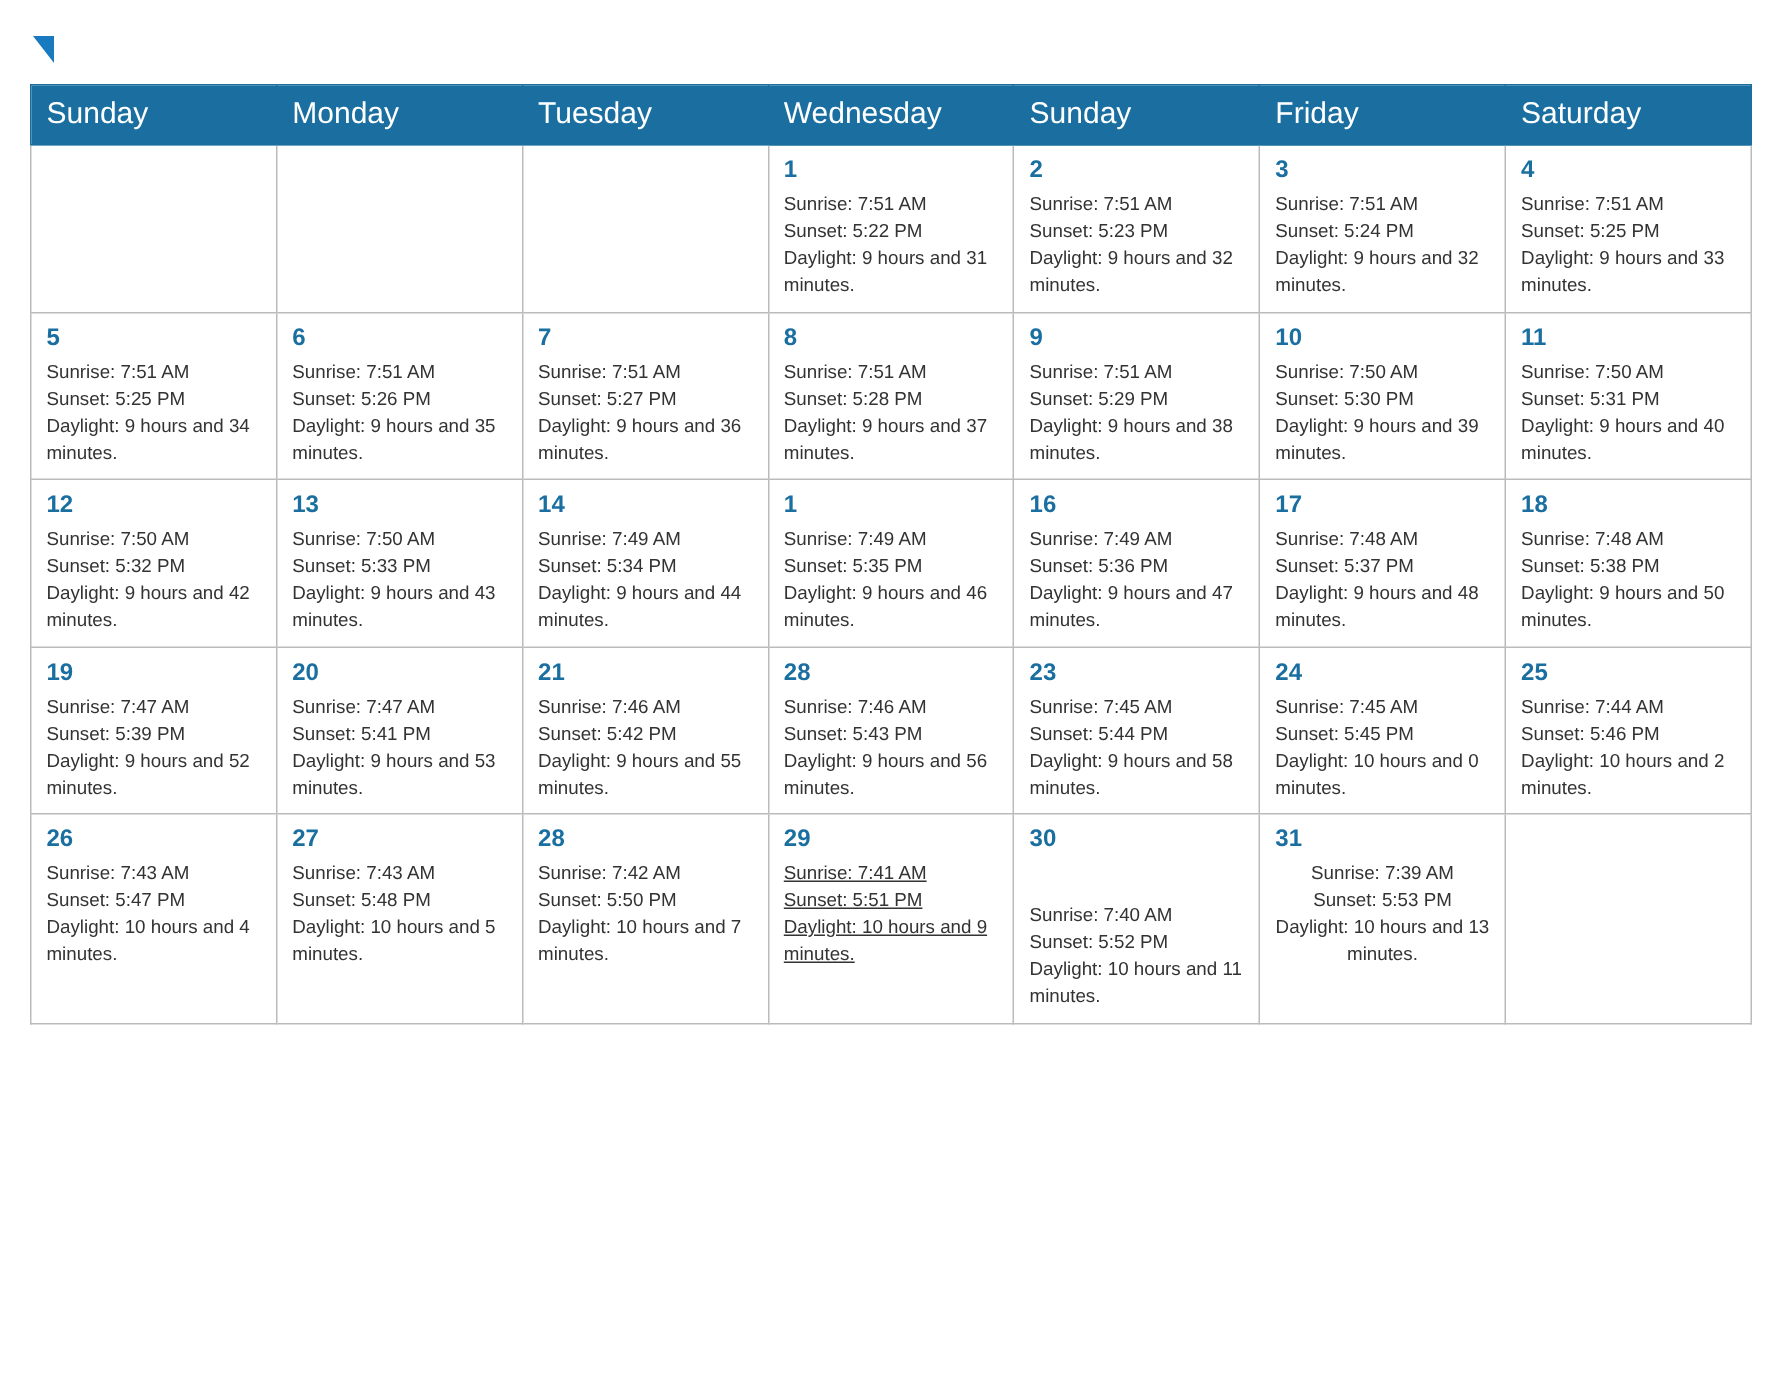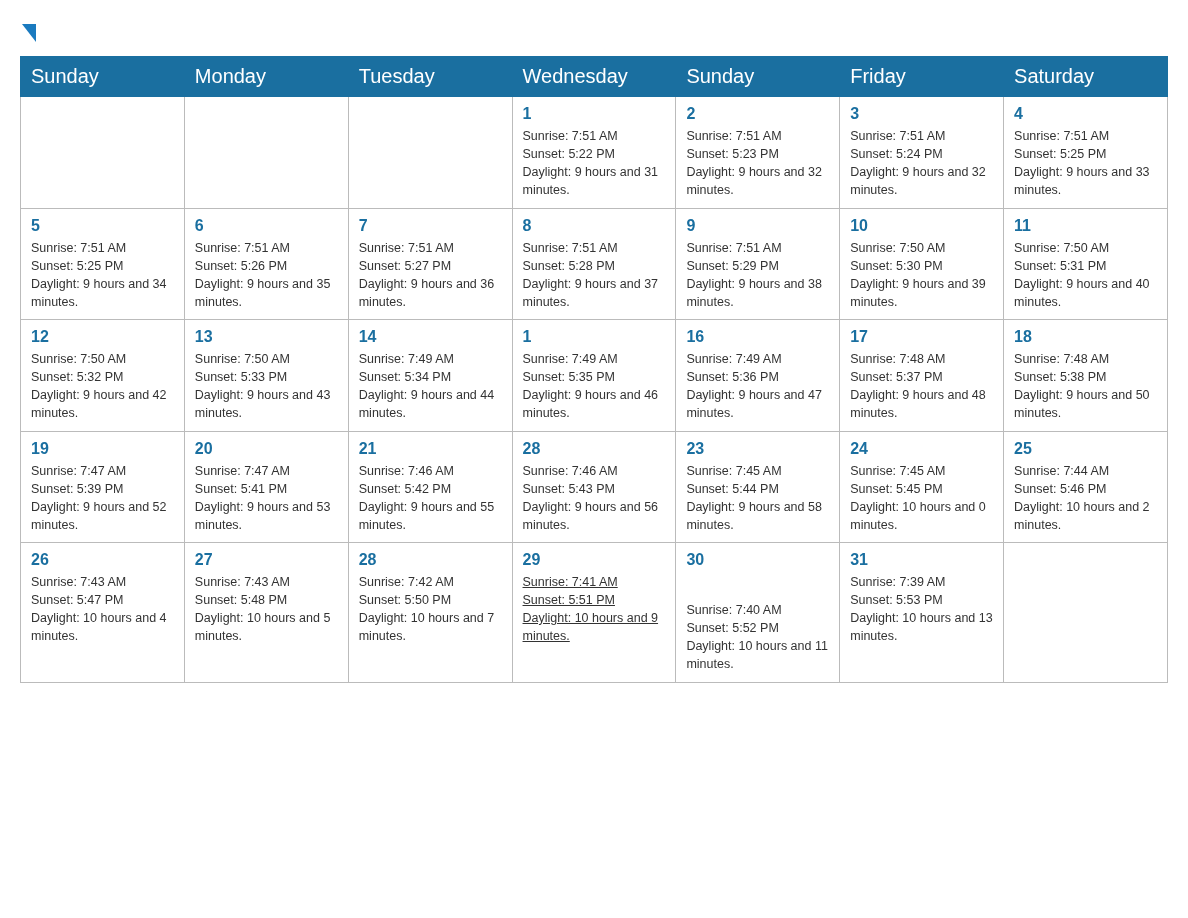--- a/index.html
+++ b/index.html
@@ -311,20 +311,20 @@
 Daylight: 10 hours and 9 minutes.</div>
         </td>
         <td>
           <div class="day-number">30</div>
           <div class="day-info" style="white-space: pre-line; margin-top: 32px;">Sunrise: 7:40 AM
 Sunset: 5:52 PM
 Daylight: 10 hours and 11 minutes.</div>
         </td>
         <td>
           <div class="day-number">31</div>
-          <div class="day-info" style="white-space: pre-line;">Sunrise: 7:39 AM
+          <div class="day-info" style="white-space: pre-line; text-align: center;">Sunrise: 7:39 AM
 Sunset: 5:53 PM
 Daylight: 10 hours and 13 minutes.</div>
         </td>
         <td class="empty-cell"></td>
       </tr>
     </tbody>
 </table>
 
 </body></html>

